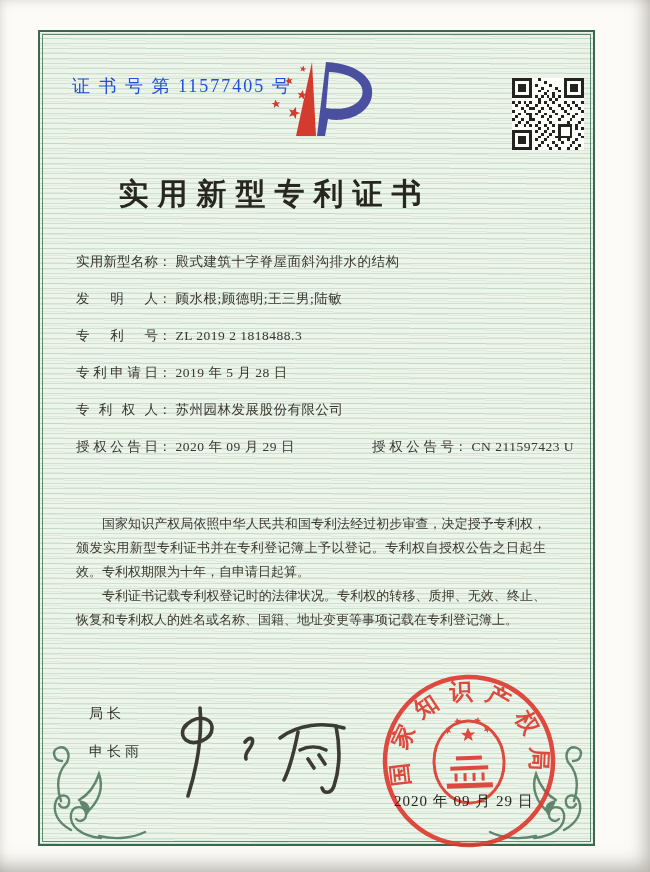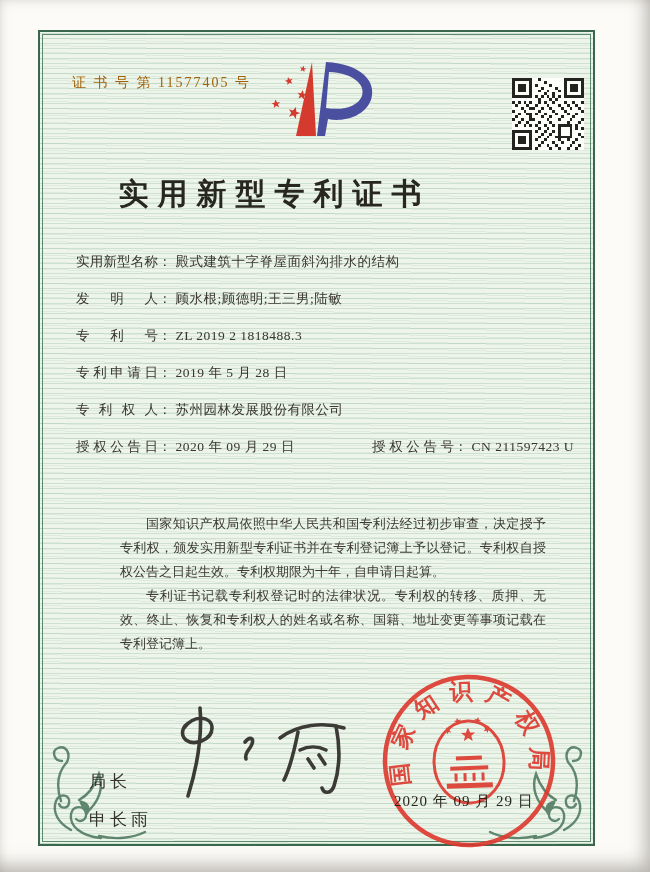--- a/index.html
+++ b/index.html
@@ -15,33 +15,33 @@
     border:2.5px solid #3a684f;
     background-color:#edf4ea;
     background-image:
       repeating-linear-gradient(0deg, rgba(118,166,128,.26) 0 1px, transparent 1px 5px),
       repeating-linear-gradient(1.5deg, rgba(118,166,128,.13) 0 1px, transparent 1px 7px);
   }
   .frame::before {
     content:''; position:absolute; inset:2px; border:1px solid #5d8a6f; pointer-events:none;
   }
   .abs { position:absolute; }
-  .cert-no { left:72px; top:74px; font-size:14px; letter-spacing:2px; color:#a16207; }
+  .cert-no { left:72px; top:74px; font-size:18px; letter-spacing:2px; color:#1d4ed8; }
   .title { left:0; top:174px; width:549px; text-align:center; font-size:30px; font-weight:bold;
            letter-spacing:9px; color:#27261f; }
   .fields { left:76px; top:253px; width:470px; color:#38362e; }
   .frow { position:relative; height:17px; margin-bottom:20px; font-size:13.5px; white-space:nowrap; }
   .flabel { display:inline-block; width:82px; text-align:justify; text-align-last:justify; vertical-align:top; }
   .colon { display:inline-block; margin-right:4px; }
   .fvalue { letter-spacing:.5px; }
   .grant-no { position:absolute; left:296px; top:0; }
   .paras { left:76px; top:512px; width:470px; font-size:13px; line-height:1.85;
            color:#3b3930; text-align:justify; }
-  .paras p { text-indent:2em;margin-left:44px; }
-  .director { left:89px; top:763px; font-size:17px; letter-spacing:4px; line-height:38px; color:#34332c; }
+  .paras p { text-indent:2em; }
+  .director { left:89px; top:695px; font-size:14px; letter-spacing:4px; line-height:38px; color:#34332c; }
   .footer { left:0; top:818px; width:650px; text-align:center; font-size:12.5px;
             letter-spacing:1.5px; color:#3b3a32; }
   .logo { left:256px; top:56px; }
   .qr { left:512px; top:78px; }
   .signature { left:148px; top:702px; }
   .seal { left:380px; top:672px; opacity:.9; transform:rotate(-2deg); }
   .seal-date { left:394px; top:792px; font-size:15px; letter-spacing:1px; color:#27261d; }
   .orn { opacity:.85; }
 </style>
 </head>

